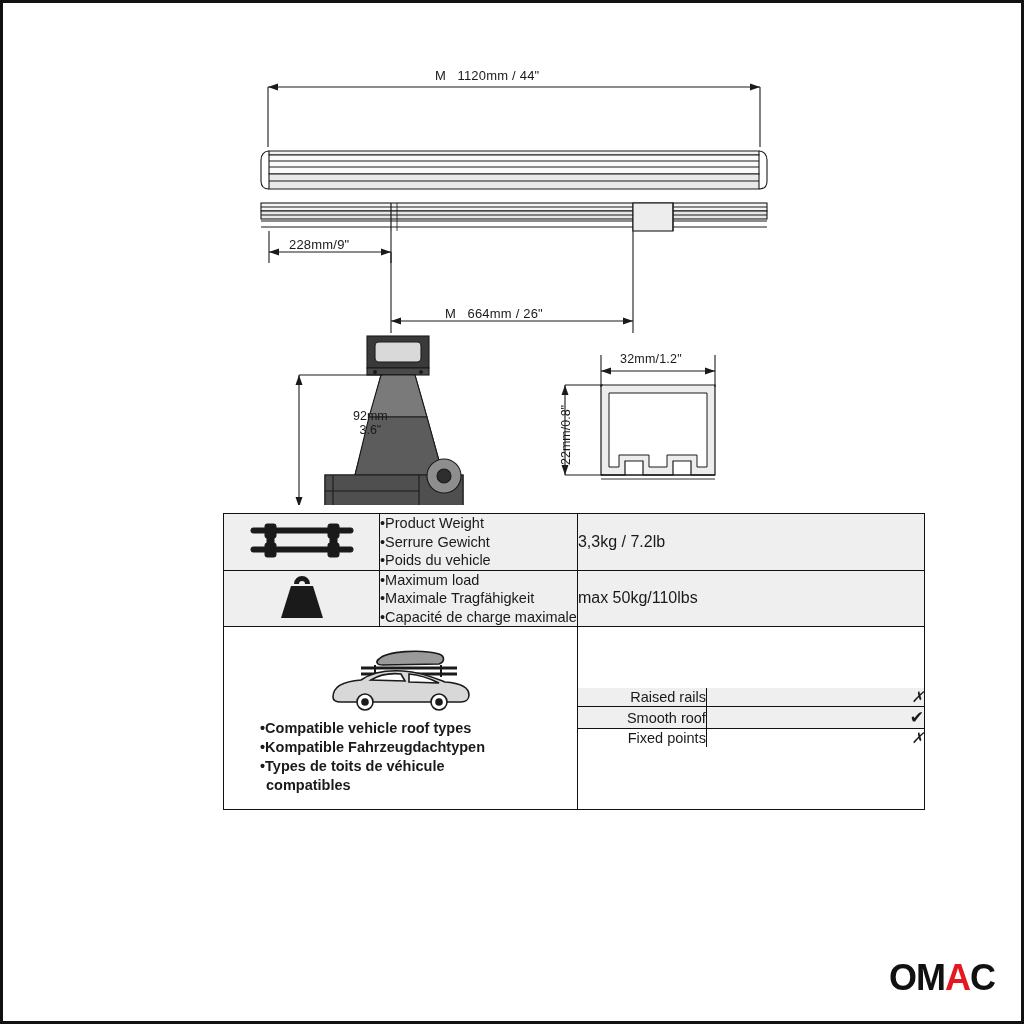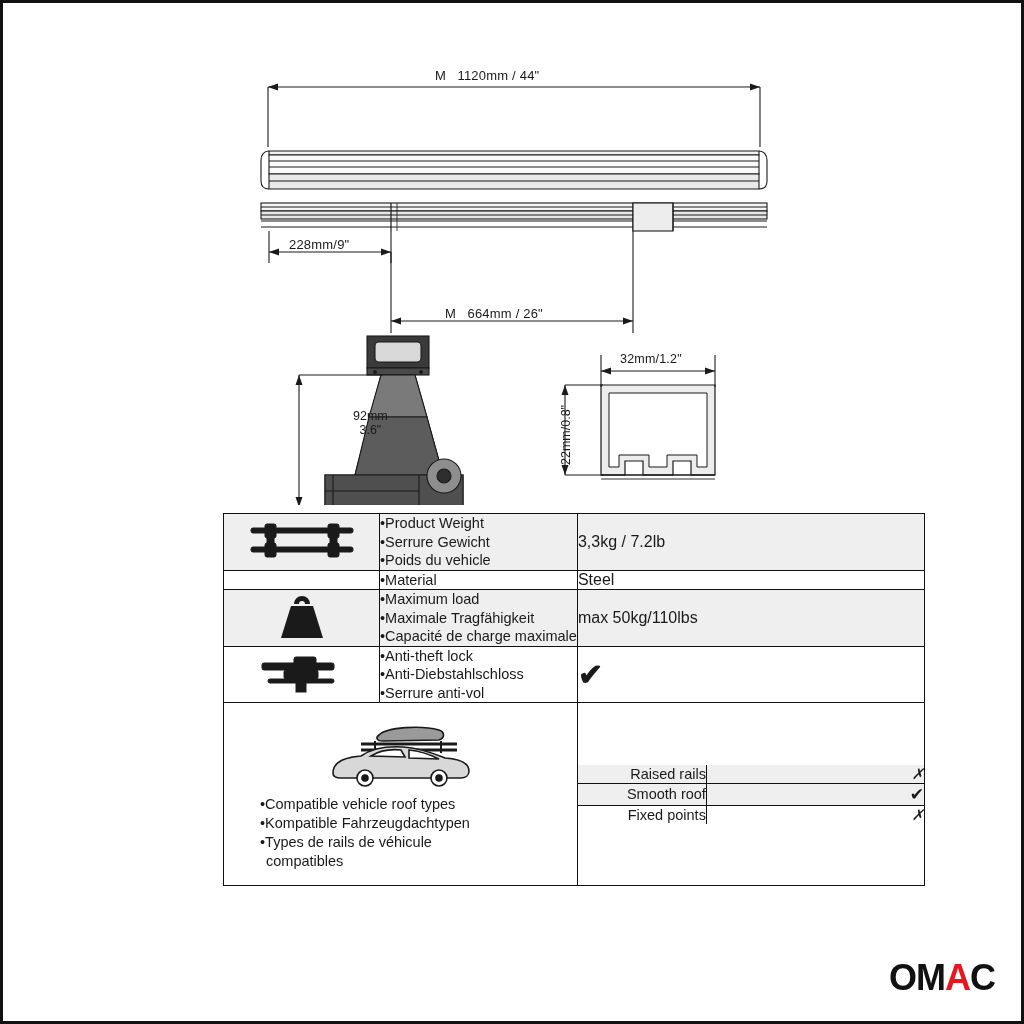--- a/index.html
+++ b/index.html
@@ -234,69 +234,41 @@
         </svg>
       </td>
       <td class="label-cell shaded">
         <div class="ln">•Product Weight</div>
         <div class="ln">•Serrure Gewicht</div>
         <div class="ln">•Poids du vehicle</div>
       </td>
       <td class="value-cell shaded">3,3kg / 7.2lb</td>
     </tr>
 
-    <tr>
-      <td class="icon-cell"></td>
-      <td class="label-cell">
-        <div class="ln">•Material</div>
-      </td>
-      <td class="value-cell">Steel</td>
-    </tr>
 
     <tr>
       <td class="icon-cell shaded">
         <svg class="icon-svg" width="70" height="52" viewBox="0 0 70 52">
           <g fill="#1a1a1a">
             <path d="M35 4 a8 8 0 0 1 8 8 h-5 a3 3 0 0 0 -6 0 h-5 a8 8 0 0 1 8 -8z"></path>
             <path d="M24 14 h22 l10 32 h-42 z"></path>
           </g>
         </svg>
       </td>
       <td class="label-cell shaded">
         <div class="ln">•Maximum load</div>
         <div class="ln">•Maximale Tragfähigkeit</div>
         <div class="ln">•Capacité de charge maximale</div>
       </td>
       <td class="value-cell shaded">max 50kg/110lbs</td>
     </tr>
 
+
     <tr>
-      <td class="icon-cell">
-        <svg class="icon-svg" width="96" height="44" viewBox="0 0 96 44">
-          <g fill="#1a1a1a" stroke="#1a1a1a">
-            <rect x="8" y="10" width="72" height="7" rx="2"></rect>
-            <rect x="40" y="4" width="22" height="8" rx="2"></rect>
-            <rect x="30" y="17" width="34" height="9" rx="2"></rect>
-            <rect x="14" y="26" width="66" height="4" rx="2"></rect>
-            <rect x="42" y="30" width="10" height="9"></rect>
-          </g>
-        </svg>
-      </td>
-      <td class="label-cell">
-        <div class="ln">•Anti-theft lock</div>
-        <div class="ln">•Anti-Diebstahlschloss</div>
-        <div class="ln">•Serrure anti-vol</div>
-      </td>
-      <td class="value-cell">
-        <span class="bigcheck">✔</span>
-      </td>
-    </tr>
-
-    <tr>
-      <td class="icon-cell" colspan="2" style="width:310px;padding:10px 8px 14px 8px;">
+      <td class="icon-cell" colspan="2" style="width:310px;padding:10px 8px 14px 8px;font-weight:bold;">
         <svg class="icon-svg" width="166" height="74" viewBox="0 0 166 74">
           <g stroke="#1a1a1a" fill="none" stroke-width="1.6">
 
             <path d="M62 22 C70 14 104 12 122 17 C128 19 128 25 122 27 L66 28 C60 28 58 25 62 22z" fill="#9a9a9a"></path>
 
             <line x1="44" y1="31" x2="140" y2="31" stroke-width="3"></line>
             <line x1="44" y1="37" x2="140" y2="37" stroke-width="3"></line>
             <line x1="58" y1="28" x2="58" y2="40" stroke-width="2"></line>
             <line x1="124" y1="28" x2="124" y2="40" stroke-width="2"></line>
 
@@ -305,21 +277,21 @@
             <path d="M92 37 C104 38 114 42 122 46 L92 45 Z" fill="#ffffff"></path>
             <circle cx="48" cy="65" r="8" fill="#ffffff"></circle>
             <circle cx="122" cy="65" r="8" fill="#ffffff"></circle>
             <circle cx="48" cy="65" r="3" fill="#1a1a1a"></circle>
             <circle cx="122" cy="65" r="3" fill="#1a1a1a"></circle>
           </g>
         </svg>
         <div style="text-align:left;padding-left:28px;line-height:1.3;font-size:14.5px;margin-top:8px;">
           <div>•Compatible vehicle roof types</div>
           <div>•Kompatible Fahrzeugdachtypen</div>
-          <div>•Types de rails de véhicule</div>
+          <div>•Types de toits de véhicule</div>
           <div style="padding-left:6px;">compatibles</div>
         </div>
       </td>
       <td style="padding:0;text-align:right;">
         <table class="sub-table">
           <tbody>
                 <tr>
             <td class="sub-name shaded">Raised rails</td>
             <td class="sub-mark shaded"><span class="cross">✗</span></td>
           </tr>

